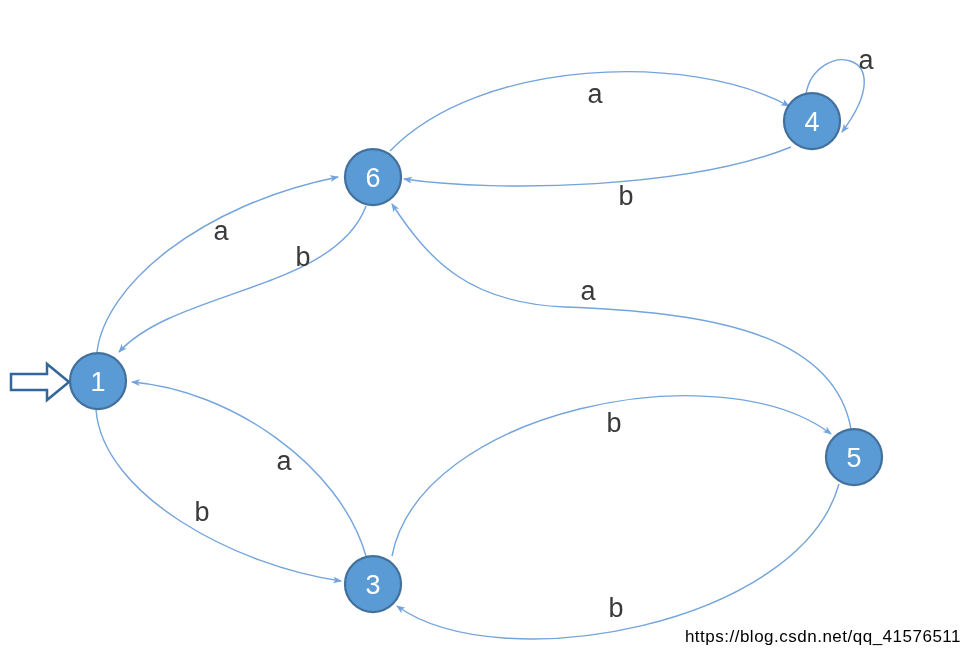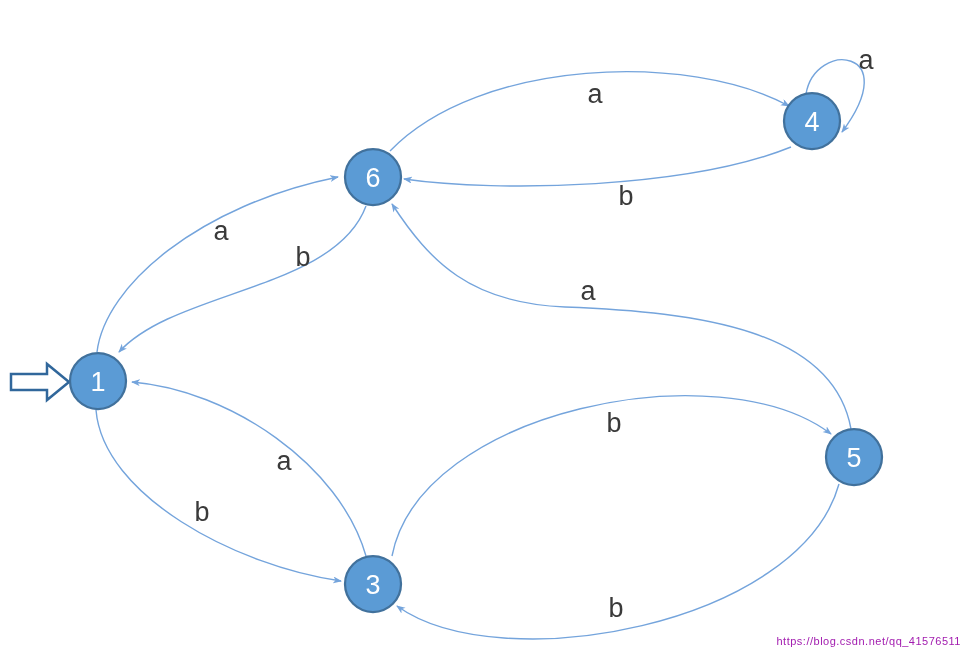--- a/index.html
+++ b/index.html
@@ -17,23 +17,23 @@
   }
   .canvas svg {
     position: absolute;
     top: 0;
     left: 0;
   }
   .watermark {
     position: absolute;
     right: 6px;
     bottom: 8px;
-    font-size: 11px;
+    font-size: 17px;
     letter-spacing: 0.5px;
-    color: #a21caf;
+    color: #000000;
     user-select: none;
   }
   .edge-label {
     font-size: 27px;
     fill: #3a3a3a;
   }
   .node-label {
     font-size: 27px;
     fill: #ffffff;
   }

